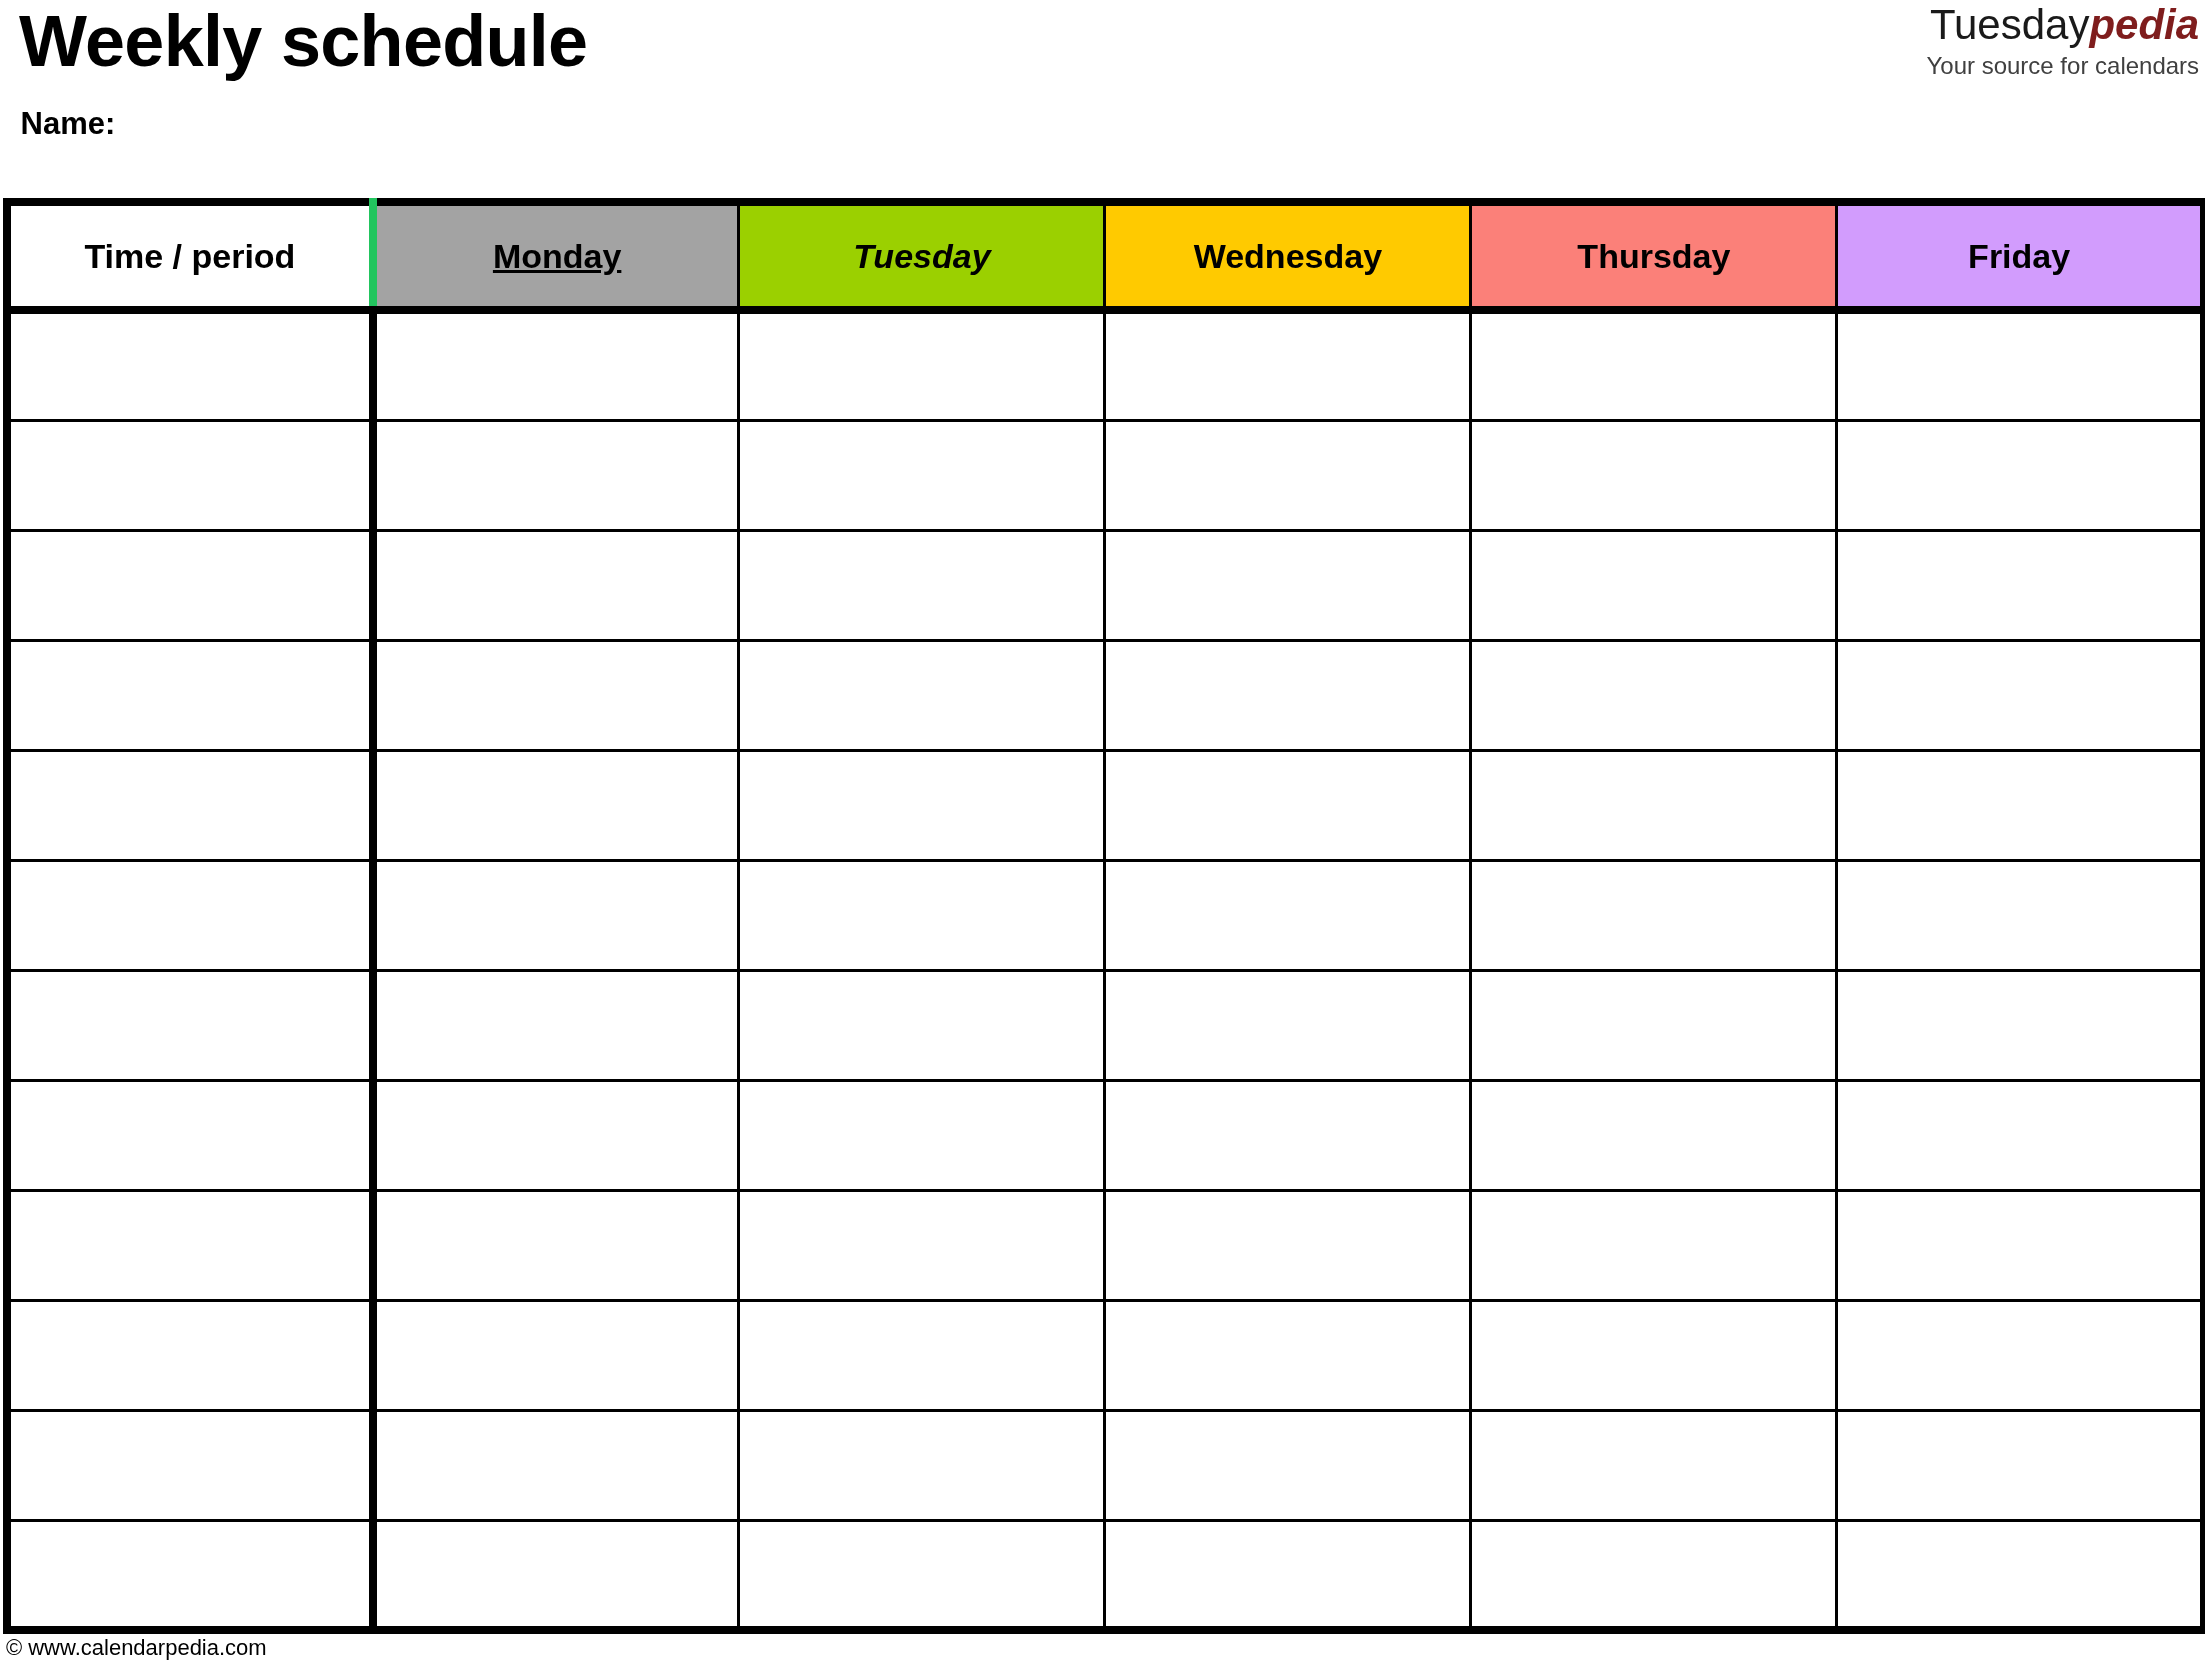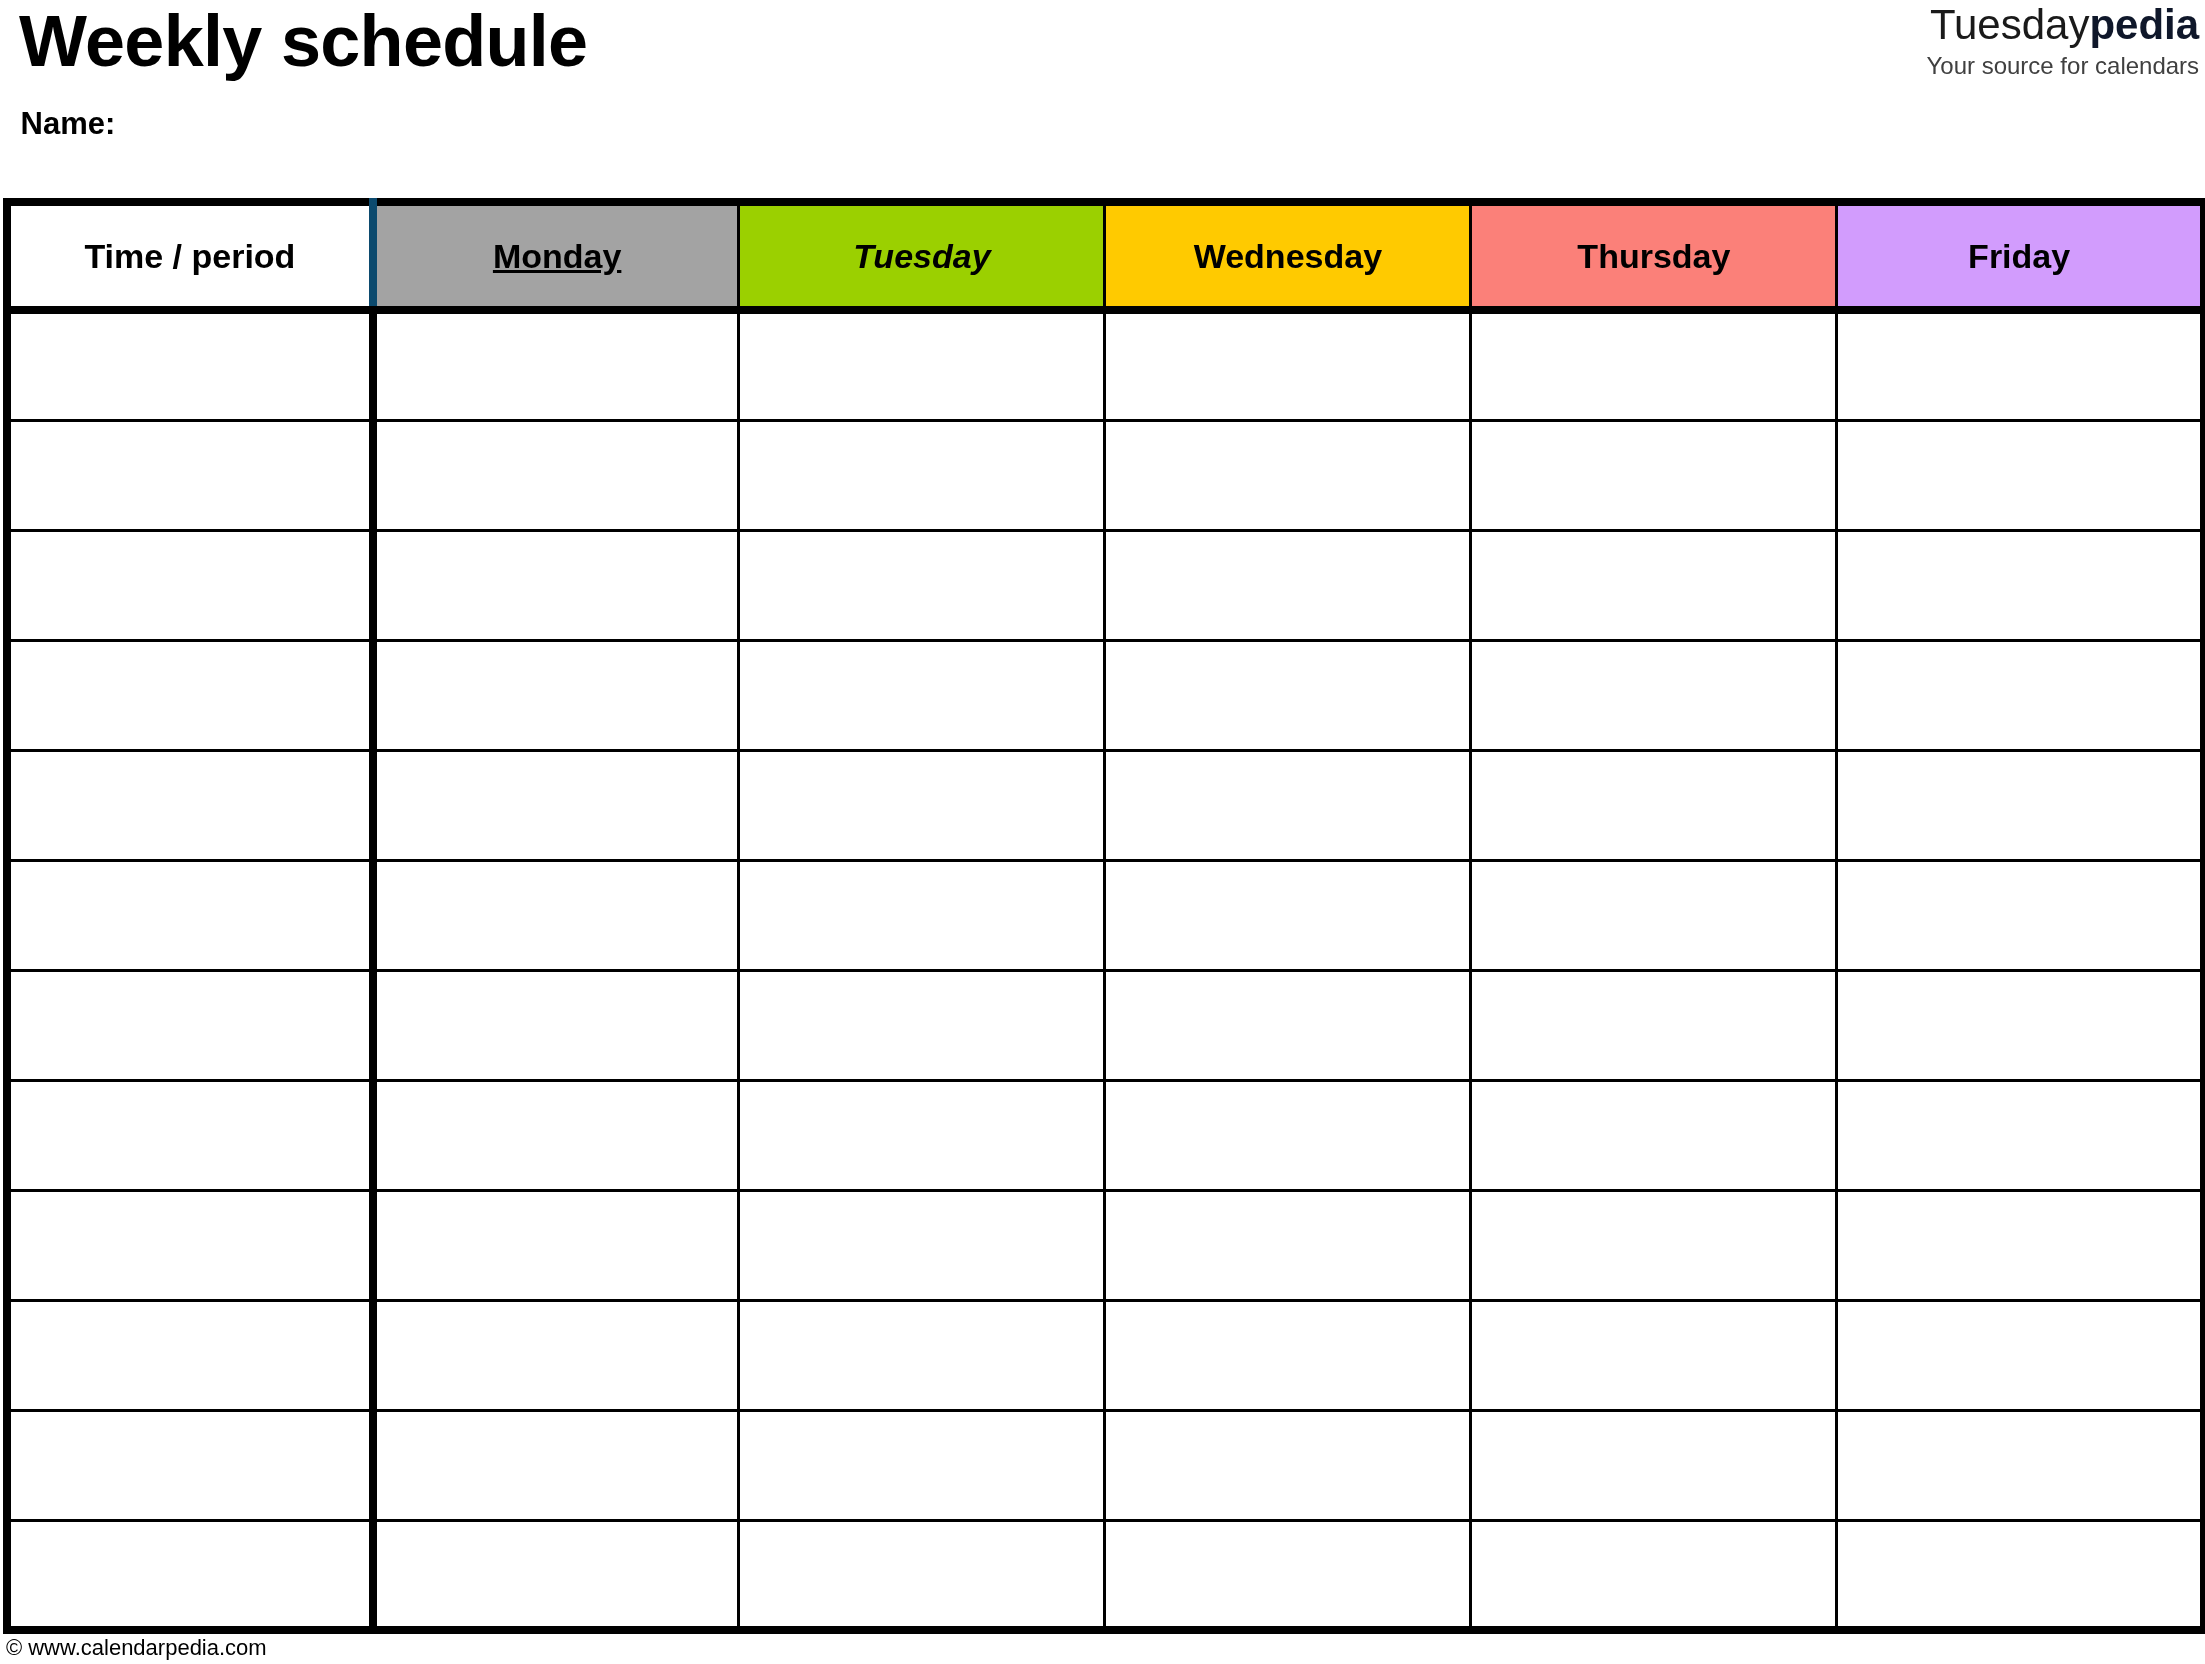--- a/index.html
+++ b/index.html
@@ -55,21 +55,22 @@
     line-height: 1;
   }
   .brand-title {
     font-size: 42px;
     font-weight: normal;
     line-height: 1.05;
     white-space: nowrap;
   }
   .brand-title .brand-a { color: #1a1a1a; }
   .brand-title .brand-b {
-    color: #0f172a;
+    color: #7f1d1d;
+    font-style: italic;
     font-weight: bold;
   }
   .brand-tagline {
     font-size: 24px;
     color: #404040;
     margin-top: 7.3px;
     white-space: nowrap;
   }
 
   
@@ -106,21 +107,21 @@
     vertical-align: middle;
     padding: 0;
     border-right: 3.7px solid #000;
     border-bottom: 8px solid #000;
     letter-spacing: 0px;
     color: #000;
   }
   table.schedule thead th:last-child { border-right: 0; }
   table.schedule thead th.time-head {
     background: #ffffff;
-    border-right: 8px solid #0c4a6e;
+    border-right: 8px solid #22c55e;
   }
 
   
   table.schedule tbody td {
     height: 110px;
     padding: 0;
     background: #ffffff;
     border-right: 3.7px solid #000;
     border-bottom: 3.7px solid #000;
   }

